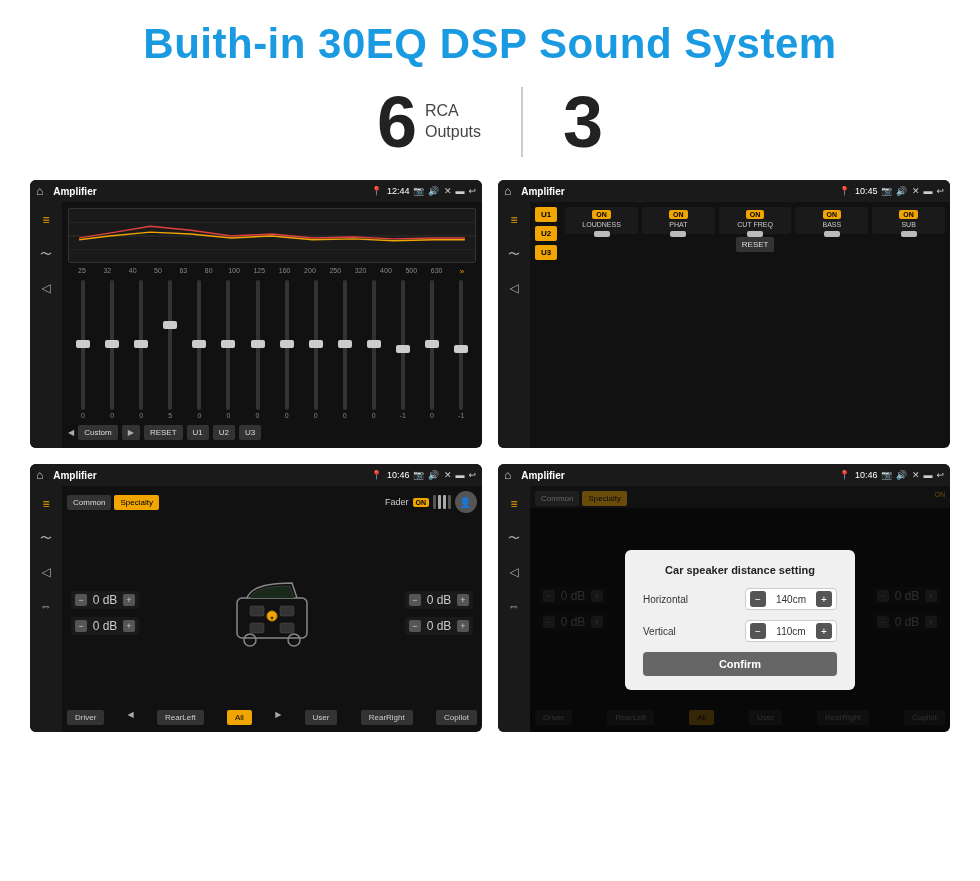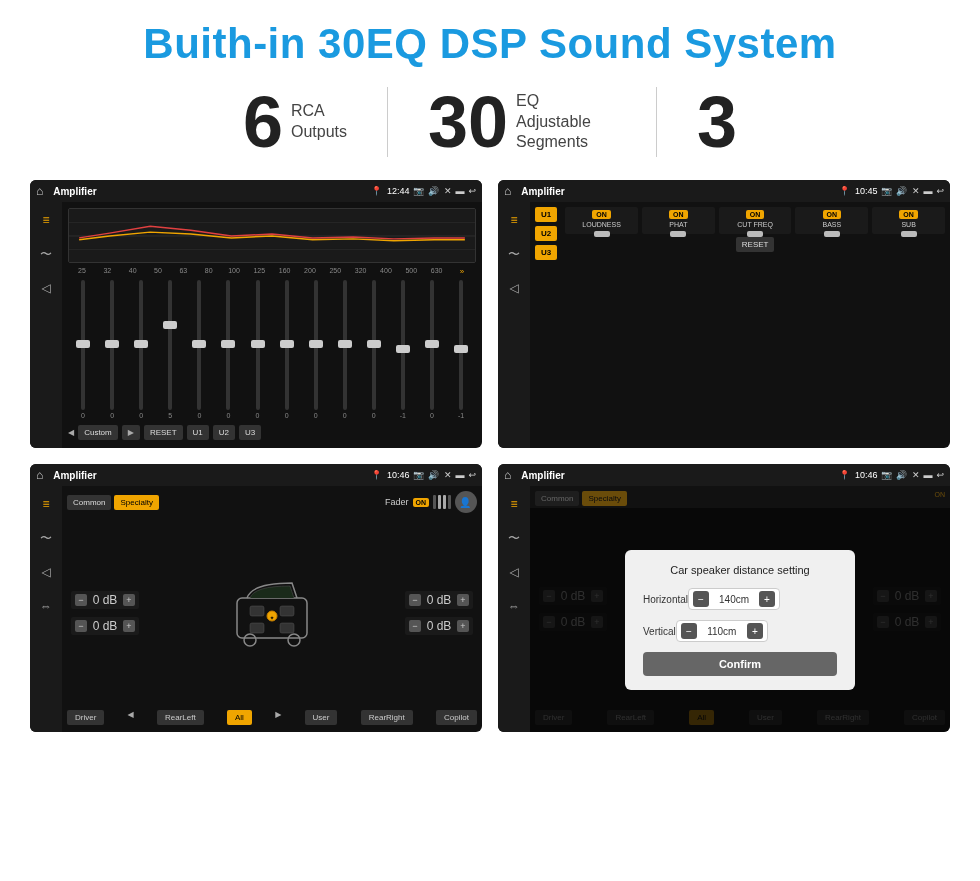--- a/index.html
+++ b/index.html
@@ -325,29 +325,29 @@
       z-index: 10;
     }
     .dialog-box {
       background: #f0f0f0;
       border-radius: 6px;
       padding: 14px 18px;
       width: 230px;
     }
     .dialog-title {
       font-size: 11px;
-      font-weight: normal;
+      font-weight: bold;
       color: #222;
       text-align: center;
       margin-bottom: 12px;
     }
     .dialog-row {
       display: flex;
       align-items: center;
-      justify-content: flex-start;
+      justify-content: space-between;
       margin-bottom: 10px;
     }
     .dialog-label { font-size: 10px; color: #333; }
     .dialog-control {
       display: flex;
       align-items: center;
       gap: 5px;
       background: #fff;
       border: 1px solid #ccc;
       border-radius: 4px;
@@ -390,24 +390,20 @@
 <div class="page-wrapper">
 
   <h1 class="main-title">Buith-in 30EQ DSP Sound System</h1>
 
   <div class="stats-row">
     <div class="stat-item">
       <span class="stat-number">6</span>
       <span class="stat-label">RCA<br>Outputs</span>
     </div>
     <div class="stat-divider"></div>
-    <div class="stat-item">
-      <span class="stat-number">30</span>
-      <span class="stat-label">EQ Adjustable<br>Segments</span>
-    </div>
     <div class="stat-divider"></div>
     <div class="stat-item">
       <span class="stat-number">3</span>
     </div>
   </div>
 
   <div class="screens-grid">
 
     <div class="screen-card">
       <div class="screen-topbar">

